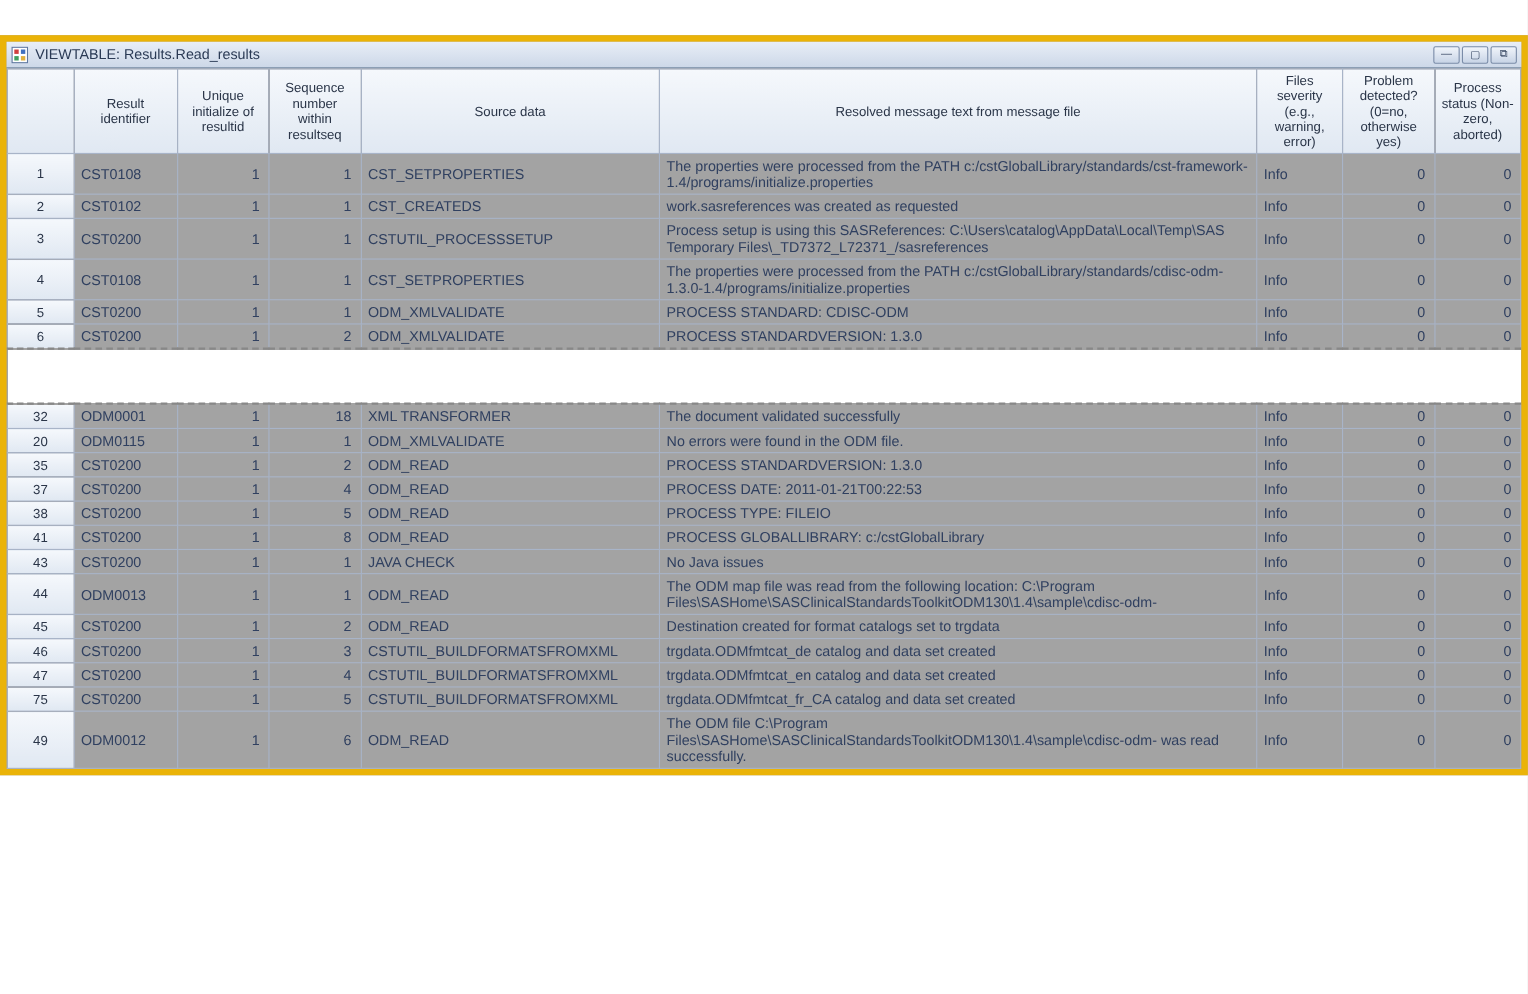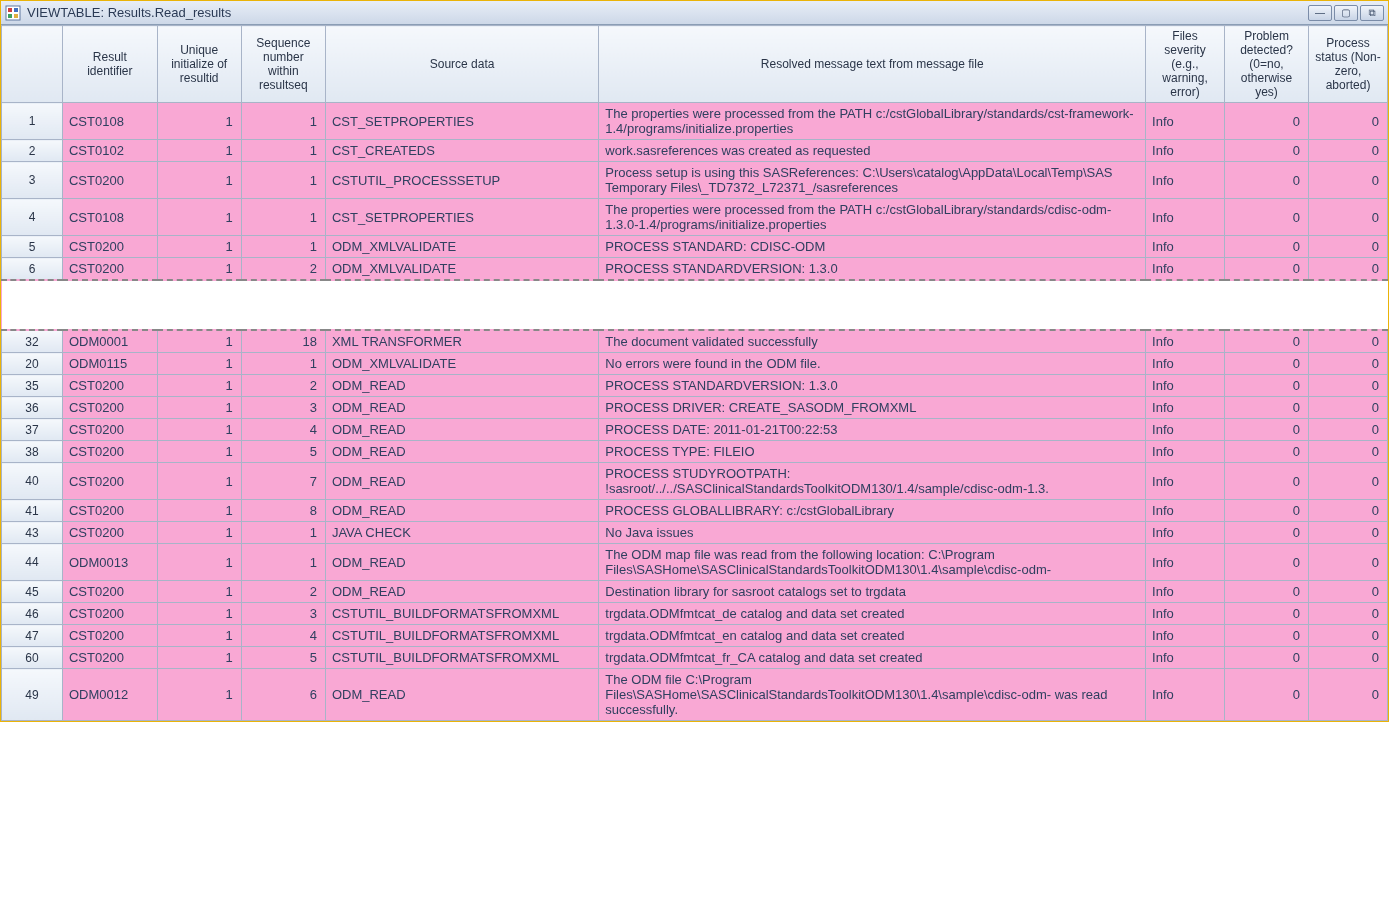--- a/index.html
+++ b/index.html
@@ -8,22 +8,23 @@
       padding: 0;
     }
     body {
       font-family: Tahoma, Arial, sans-serif;
       font-size: 13px;
       background: #fff;
       color: #333;
       width: 1389px;
     }
     .window {
-      border: 1px solid #eab308;
-      background: #f9a8d4;
+      border: 6px solid #eab308;
+      background: #a3a3a3;
+      margin-top: 32px;
     }
     .titlebar {
       background: linear-gradient(to bottom, #e8eef7, #cdd8e8);
       border-bottom: 1px solid #8a9db5;
       display: flex;
       align-items: center;
       padding: 2px 4px;
       height: 24px;
     }
     .titlebar-icon {
@@ -260,59 +261,37 @@
             <td>CST0200</td>
             <td class="num">1</td>
             <td class="num">2</td>
             <td>ODM_READ</td>
             <td>PROCESS STANDARDVERSION: 1.3.0</td>
             <td>Info</td>
             <td class="num">0</td>
             <td class="num">0</td>
           </tr>
           <tr>
-            <td class="row-header">36</td>
-            <td>CST0200</td>
-            <td class="num">1</td>
-            <td class="num">3</td>
-            <td>ODM_READ</td>
-            <td>PROCESS DRIVER: CREATE_SASODM_FROMXML</td>
-            <td>Info</td>
-            <td class="num">0</td>
-            <td class="num">0</td>
-          </tr>
-          <tr>
             <td class="row-header">37</td>
             <td>CST0200</td>
             <td class="num">1</td>
             <td class="num">4</td>
             <td>ODM_READ</td>
             <td>PROCESS DATE: 2011-01-21T00:22:53</td>
             <td>Info</td>
             <td class="num">0</td>
             <td class="num">0</td>
           </tr>
           <tr>
             <td class="row-header">38</td>
             <td>CST0200</td>
             <td class="num">1</td>
             <td class="num">5</td>
             <td>ODM_READ</td>
             <td>PROCESS TYPE: FILEIO</td>
-            <td>Info</td>
-            <td class="num">0</td>
-            <td class="num">0</td>
-          </tr>
-          <tr>
-            <td class="row-header">40</td>
-            <td>CST0200</td>
-            <td class="num">1</td>
-            <td class="num">7</td>
-            <td>ODM_READ</td>
-            <td>PROCESS STUDYROOTPATH: !sasroot/../../SASClinicalStandardsToolkitODM130/1.4/sample/cdisc-odm-1.3.</td>
             <td>Info</td>
             <td class="num">0</td>
             <td class="num">0</td>
           </tr>
           <tr>
             <td class="row-header">41</td>
             <td>CST0200</td>
             <td class="num">1</td>
             <td class="num">8</td>
             <td>ODM_READ</td>
@@ -342,21 +321,21 @@
             <td>Info</td>
             <td class="num">0</td>
             <td class="num">0</td>
           </tr>
           <tr>
             <td class="row-header">45</td>
             <td>CST0200</td>
             <td class="num">1</td>
             <td class="num">2</td>
             <td>ODM_READ</td>
-            <td>Destination library for sasroot catalogs set to trgdata</td>
+            <td>Destination created for format catalogs set to trgdata</td>
             <td>Info</td>
             <td class="num">0</td>
             <td class="num">0</td>
           </tr>
           <tr>
             <td class="row-header">46</td>
             <td>CST0200</td>
             <td class="num">1</td>
             <td class="num">3</td>
             <td>CSTUTIL_BUILDFORMATSFROMXML</td>
@@ -370,21 +349,21 @@
             <td>CST0200</td>
             <td class="num">1</td>
             <td class="num">4</td>
             <td>CSTUTIL_BUILDFORMATSFROMXML</td>
             <td>trgdata.ODMfmtcat_en catalog and data set created</td>
             <td>Info</td>
             <td class="num">0</td>
             <td class="num">0</td>
           </tr>
           <tr>
-            <td class="row-header">60</td>
+            <td class="row-header">75</td>
             <td>CST0200</td>
             <td class="num">1</td>
             <td class="num">5</td>
             <td>CSTUTIL_BUILDFORMATSFROMXML</td>
             <td>trgdata.ODMfmtcat_fr_CA catalog and data set created</td>
             <td>Info</td>
             <td class="num">0</td>
             <td class="num">0</td>
           </tr>
           <tr>

